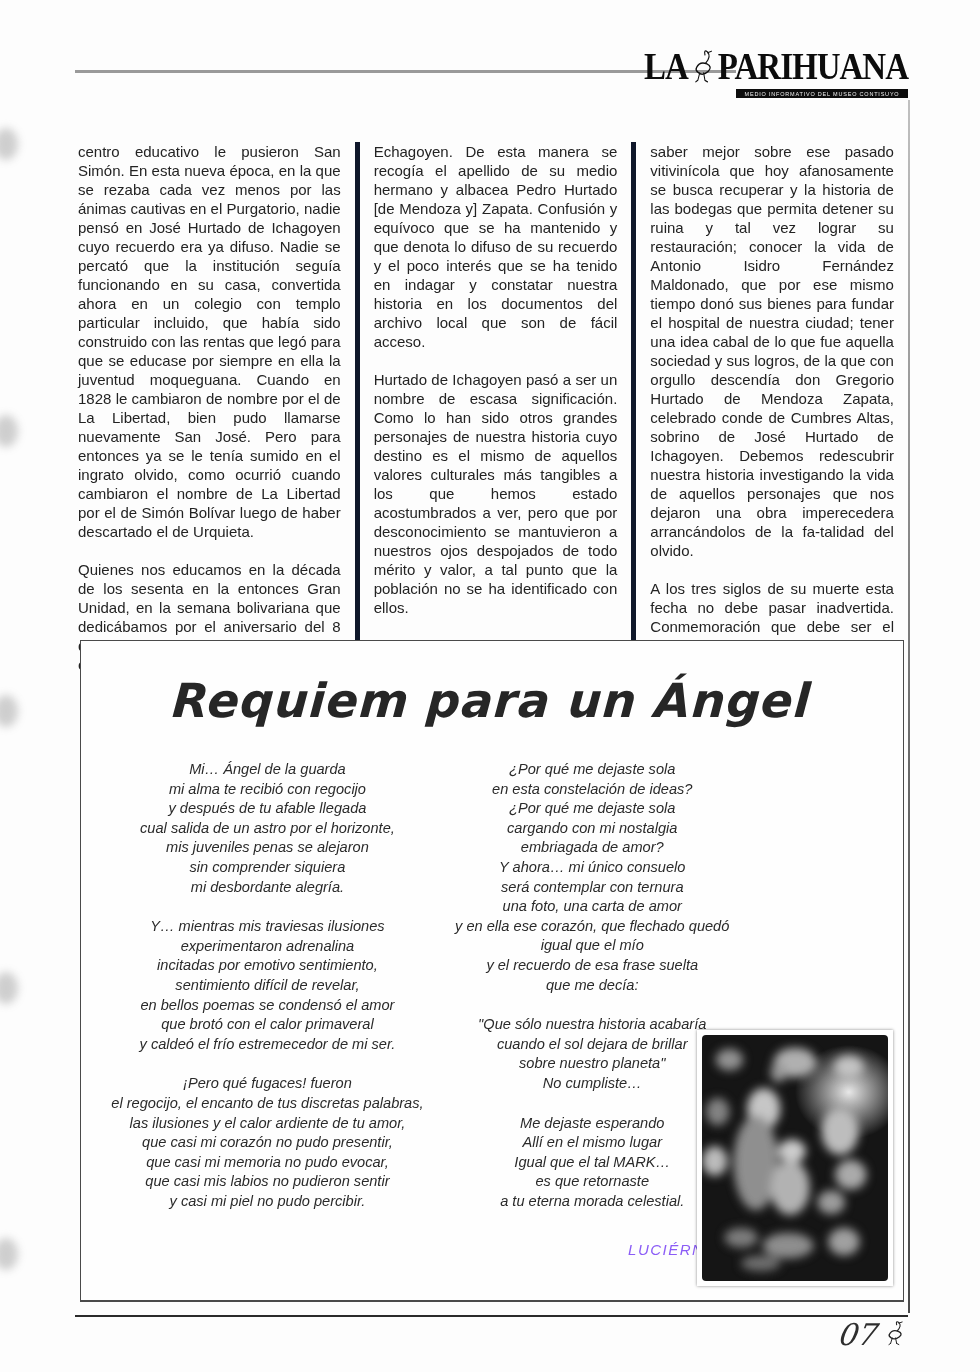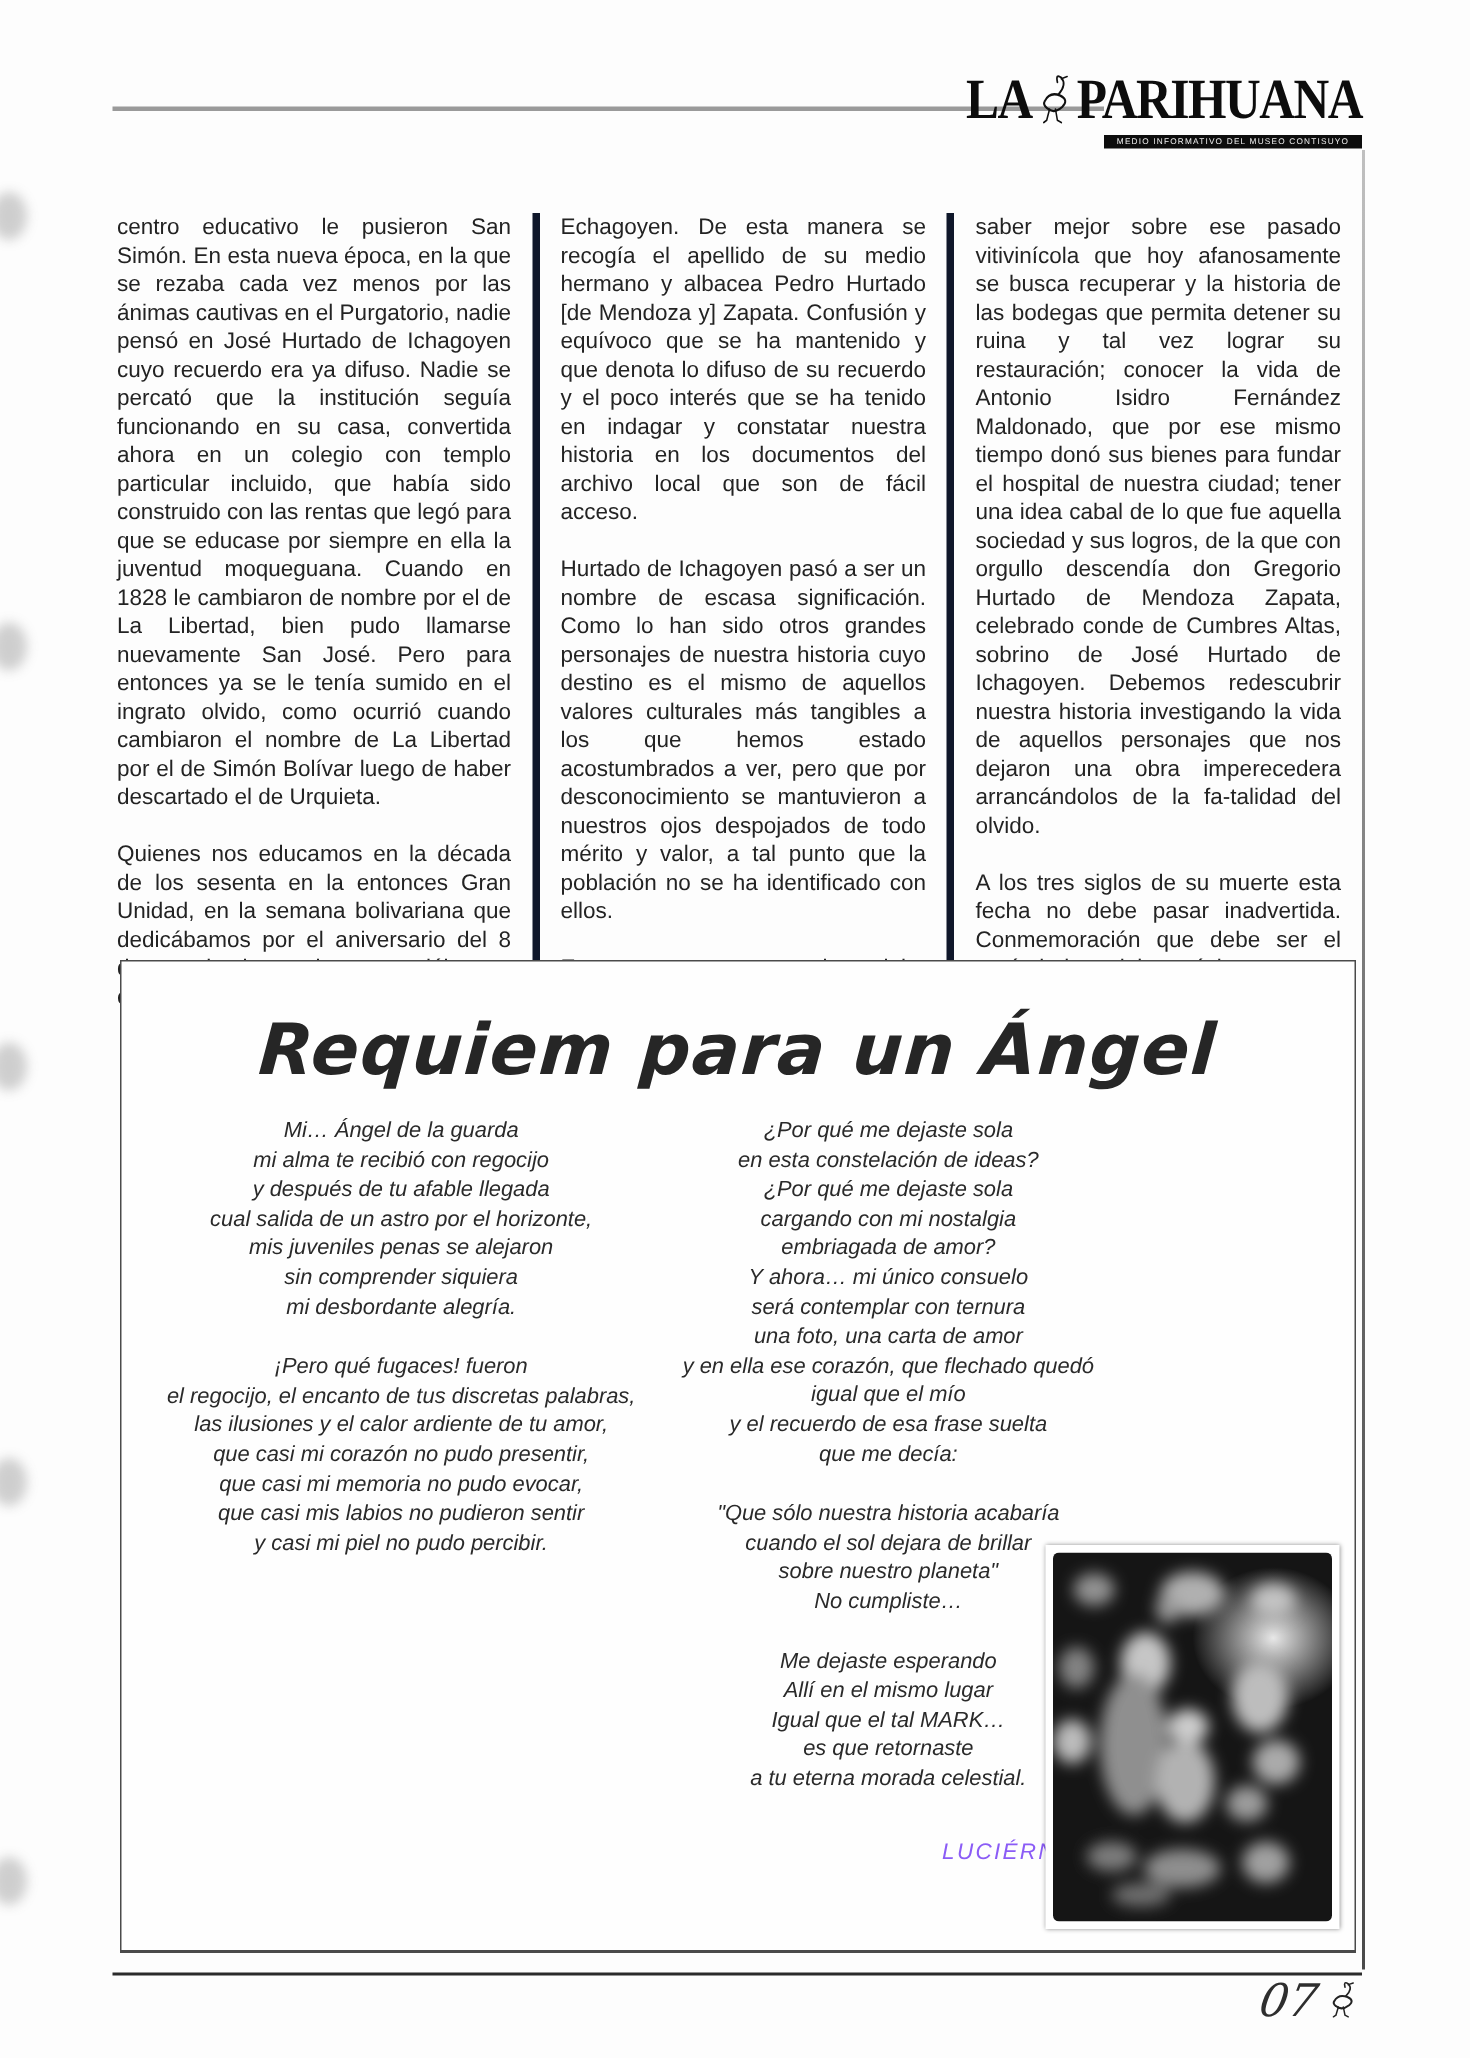--- a/index.html
+++ b/index.html
@@ -43,21 +43,21 @@
   
   .edge-line { position:absolute; left:908px; top:100px; width:2px; height:1213px;
                background:linear-gradient(#c0c0c0, #6a6a6a 55%, #4a4a4a); }
 
   
   .poem-box { position:absolute; left:80px; top:640px; width:824px; height:662px;
               border:1px solid #4a4a4a; border-bottom-width:2px; background:#fefefe; }
   .poem-title { margin-top:32px; text-align:center; font-style:italic;
                 font-size:47px; letter-spacing:1px; color:#262626;
                 transform:skewX(-4deg); font-family:"DejaVu Sans", sans-serif; }
-  .poem-cols { display:flex; margin-top:17px; padding:0 10px; }
+  .poem-cols { display:flex; margin-top:32px; padding:0 10px; }
   .poem-col-left  { flex:0 0 44%; }
   .poem-col-right { flex:0 0 37%; }
   .stanza { white-space:pre-line; text-align:center; font-style:italic;
             font-size:14.6px; line-height:19.6px; color:#2a2a2a; margin-bottom:20px; }
   .poem-author { text-align:right; font-style:italic; font-size:15px;
                  letter-spacing:1.5px; margin-top:30px; color:#8b5cf6; }
 
   
   .painting { position:absolute; right:10px; bottom:14px; width:196px; height:256px;
               background:#fff; padding:5px; box-shadow:0 0 3px rgba(0,0,0,.45); }
@@ -124,20 +124,27 @@
     <h1 class="poem-title">Requiem para un Ángel</h1>
     <div class="poem-cols">
       <div class="poem-col-left">
         <div class="stanza">Mi… Ángel de la guarda
 mi alma te recibió con regocijo
 y después de tu afable llegada
 cual salida de un astro por el horizonte,
 mis juveniles penas se alejaron
 sin comprender siquiera
 mi desbordante alegría.</div>
+        <div class="stanza">Y… mientras mis traviesas ilusiones
+experimentaron adrenalina
+incitadas por emotivo sentimiento,
+sentimiento difícil de revelar,
+en bellos poemas se condensó el amor
+que brotó con el calor primaveral
+y caldeó el frío estremecedor de mi ser.</div>
         <div class="stanza">¡Pero qué fugaces! fueron
 el regocijo, el encanto de tus discretas palabras,
 las ilusiones y el calor ardiente de tu amor,
 que casi mi corazón no pudo presentir,
 que casi mi memoria no pudo evocar,
 que casi mis labios no pudieron sentir
 y casi mi piel no pudo percibir.</div>
       </div>
       <div class="poem-col-right">
         <div class="stanza">¿Por qué me dejaste sola

